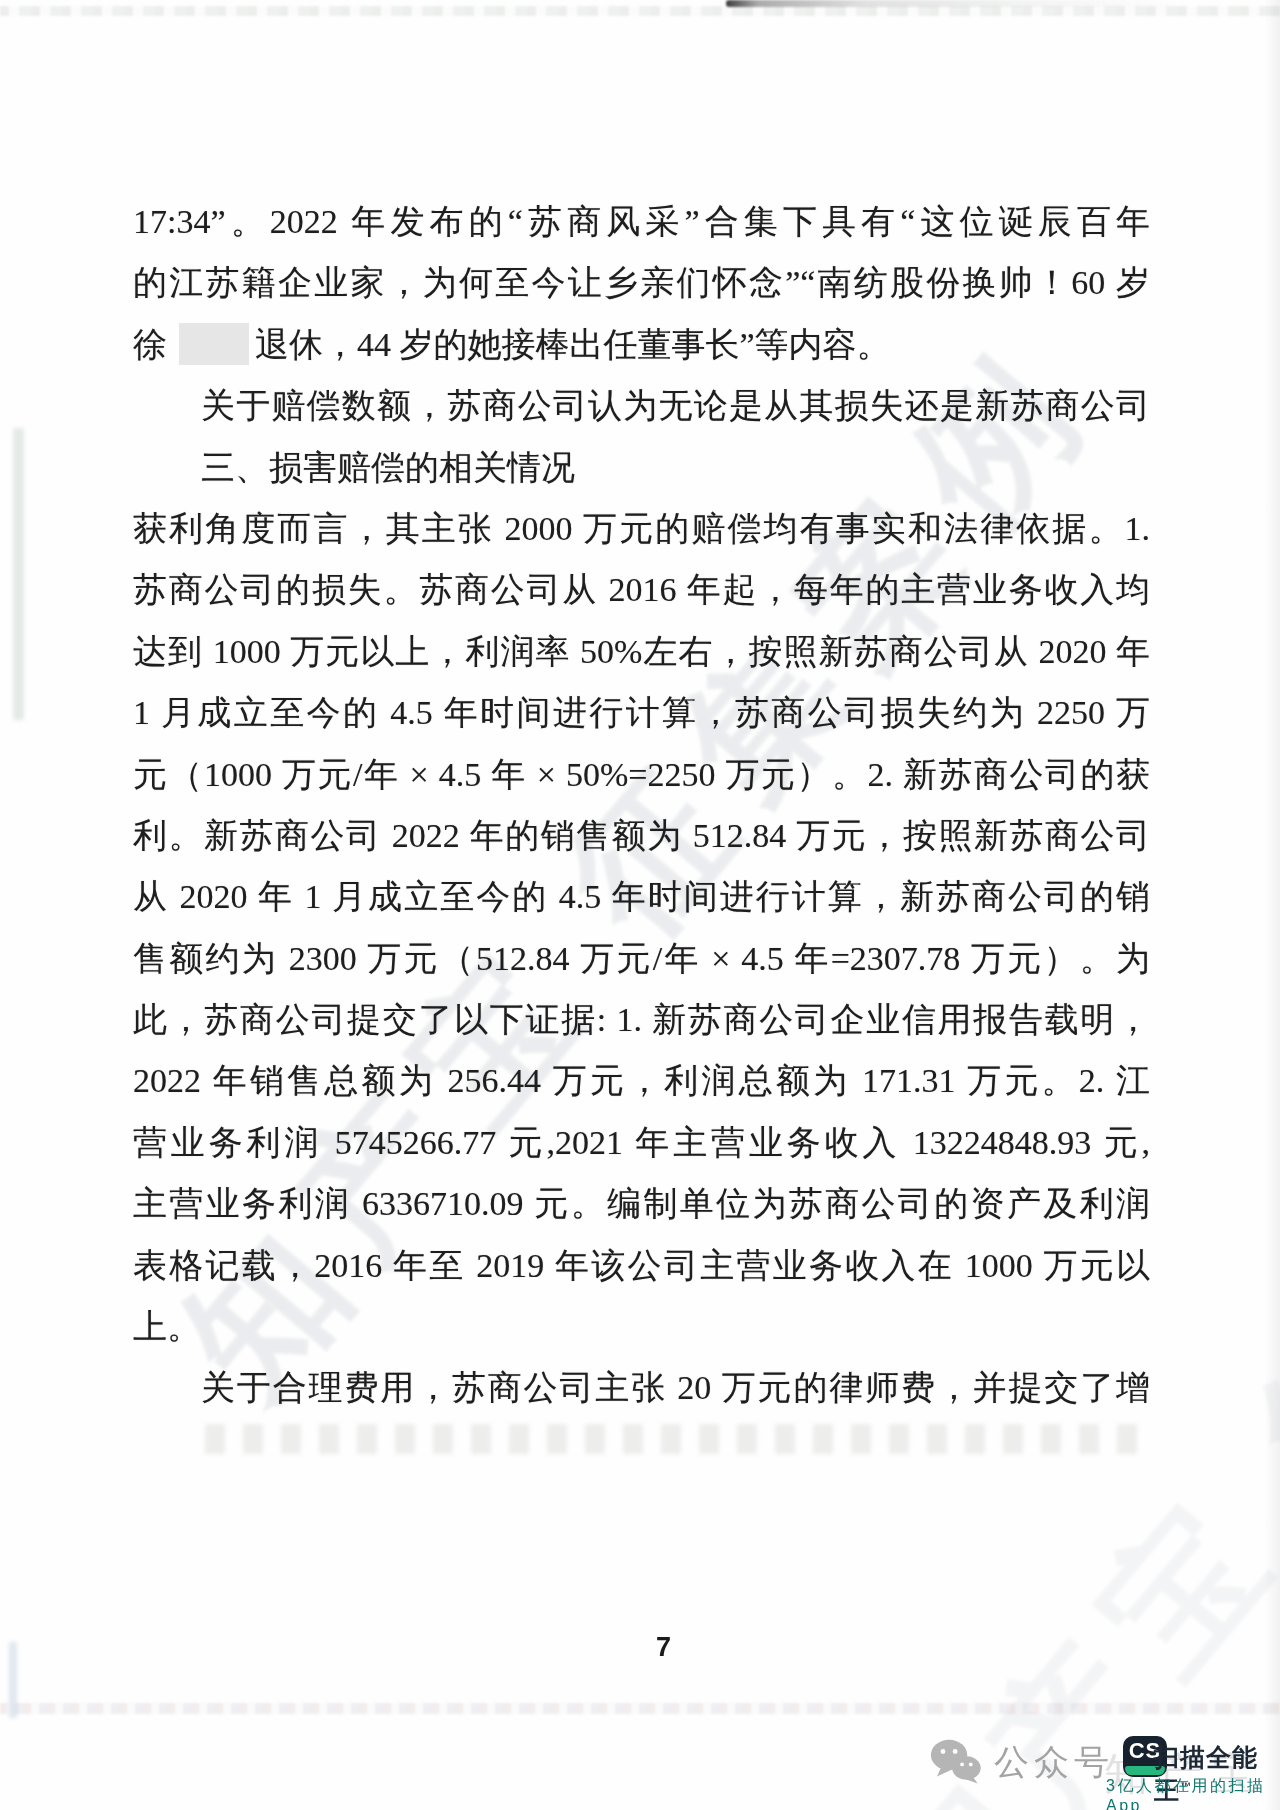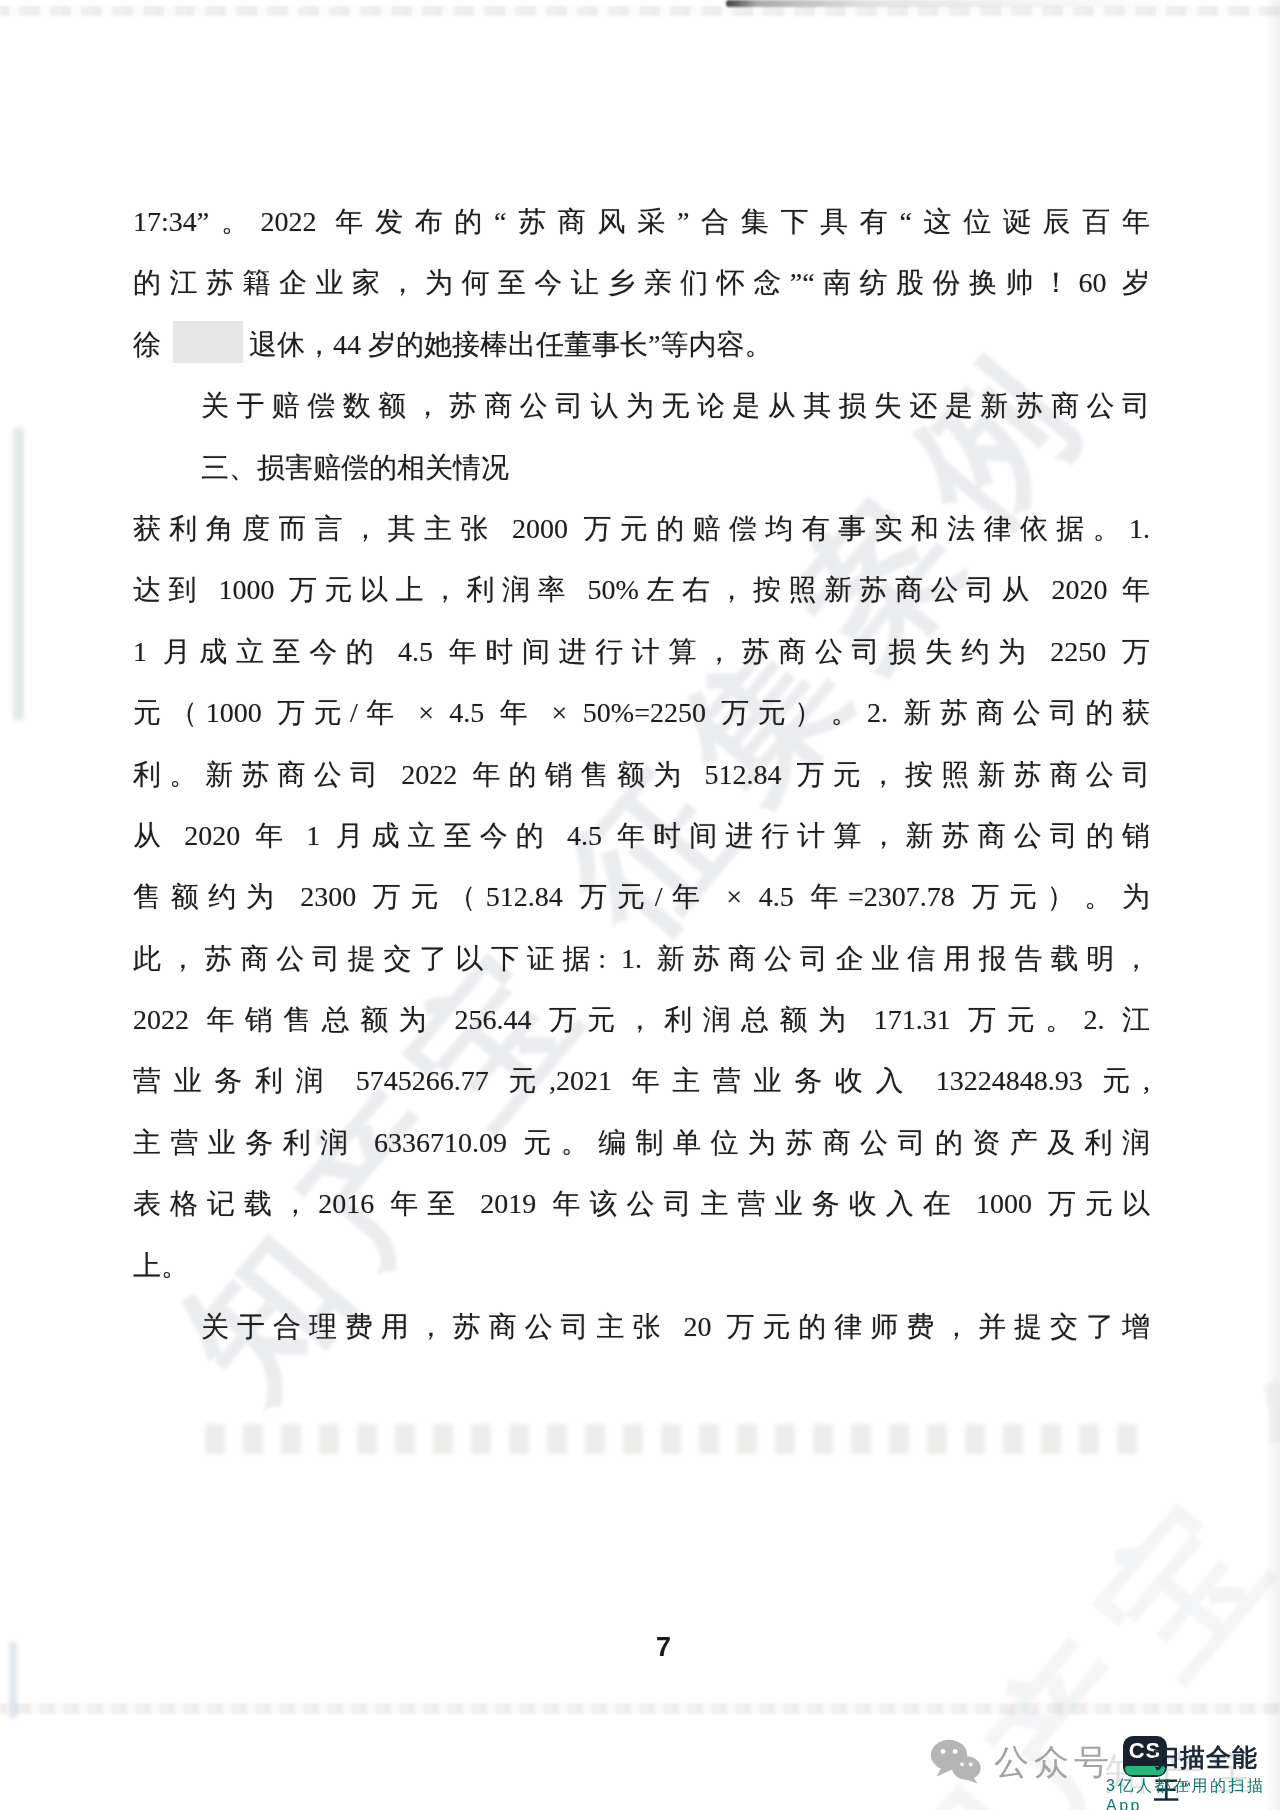--- a/index.html
+++ b/index.html
@@ -36,21 +36,21 @@
     background:linear-gradient(90deg,rgba(0,0,0,0) 0%,rgba(0,0,0,.05) 100%);}
   
   .watermark{position:absolute;left:640px;top:870px;z-index:1;
     transform:translate(-50%,-50%) rotate(-50deg);
     font-size:150px;letter-spacing:28px;font-weight:600;white-space:nowrap;
     color:#8f96a3;opacity:.16;filter:blur(1.5px);}
   .watermark.second{left:1330px;top:1420px;opacity:.09;}
   
   .body-text{position:absolute;left:133px;top:191px;width:1017px;z-index:2;
     color:#1e1e1e;text-shadow:0 0 1px rgba(30,30,30,.38);}
-  .line{height:61.4px;line-height:61.4px;font-size:28px;overflow:hidden;}
+  .line{height:61.4px;line-height:61.4px;font-size:34px;overflow:hidden;}
   .line.justify{text-align:justify;text-align-last:justify;text-justify:inter-character;}
   .line.indent{text-indent:68px;}
   .redaction{display:inline-block;width:70px;height:42px;background:#e6e6e6;
     vertical-align:-9px;margin:0 6px 0 12px;}
   .page-number{position:absolute;left:656px;top:1632px;z-index:2;
     font-family:"Liberation Sans","DejaVu Sans",sans-serif;
     font-size:27px;font-weight:700;color:#1b1b1b;}
   
   .footer{position:absolute;left:0;top:1725px;width:1280px;height:85px;z-index:3;
     font-family:"Liberation Sans","DejaVu Sans",sans-serif;}
@@ -87,20 +87,21 @@
   <div class="watermark">知产宝 征集案例</div>
   <div class="watermark second">知产宝 征集案例</div>
 
   <div class="body-text">
       <div class="line justify">17:34”。2022 年发布的“苏商风采”合集下具有“这位诞辰百年</div>
       <div class="line justify">的江苏籍企业家，为何至今让乡亲们怀念”“南纺股份换帅！60 岁</div>
       <div class="line"><span>徐</span><span class="redaction"></span><span>退休，44 岁的她接棒出任董事长”等内容。</span></div>
       <div class="line indent justify">关于赔偿数额，苏商公司认为无论是从其损失还是新苏商公司</div>
       <div class="line indent">三、损害赔偿的相关情况</div>
       <div class="line justify">获利角度而言，其主张 2000 万元的赔偿均有事实和法律依据。1.</div>
+      <div class="line justify">苏商公司的损失。苏商公司从 2016 年起，每年的主营业务收入均</div>
       <div class="line justify">达到 1000 万元以上，利润率 50%左右，按照新苏商公司从 2020 年</div>
       <div class="line justify">1 月成立至今的 4.5 年时间进行计算，苏商公司损失约为 2250 万</div>
       <div class="line justify">元（1000 万元/年 × 4.5 年 × 50%=2250 万元）。2. 新苏商公司的获</div>
       <div class="line justify">利。新苏商公司 2022 年的销售额为 512.84 万元，按照新苏商公司</div>
       <div class="line justify">从 2020 年 1 月成立至今的 4.5 年时间进行计算，新苏商公司的销</div>
       <div class="line justify">售额约为 2300 万元（512.84 万元/年 × 4.5 年=2307.78 万元）。为</div>
       <div class="line justify">此，苏商公司提交了以下证据: 1. 新苏商公司企业信用报告载明，</div>
       <div class="line justify">2022 年销售总额为 256.44 万元，利润总额为 171.31 万元。2. 江</div>
       <div class="line justify">营业务利润 5745266.77 元,2021 年主营业务收入 13224848.93 元,</div>
       <div class="line justify">主营业务利润 6336710.09 元。编制单位为苏商公司的资产及利润</div>

